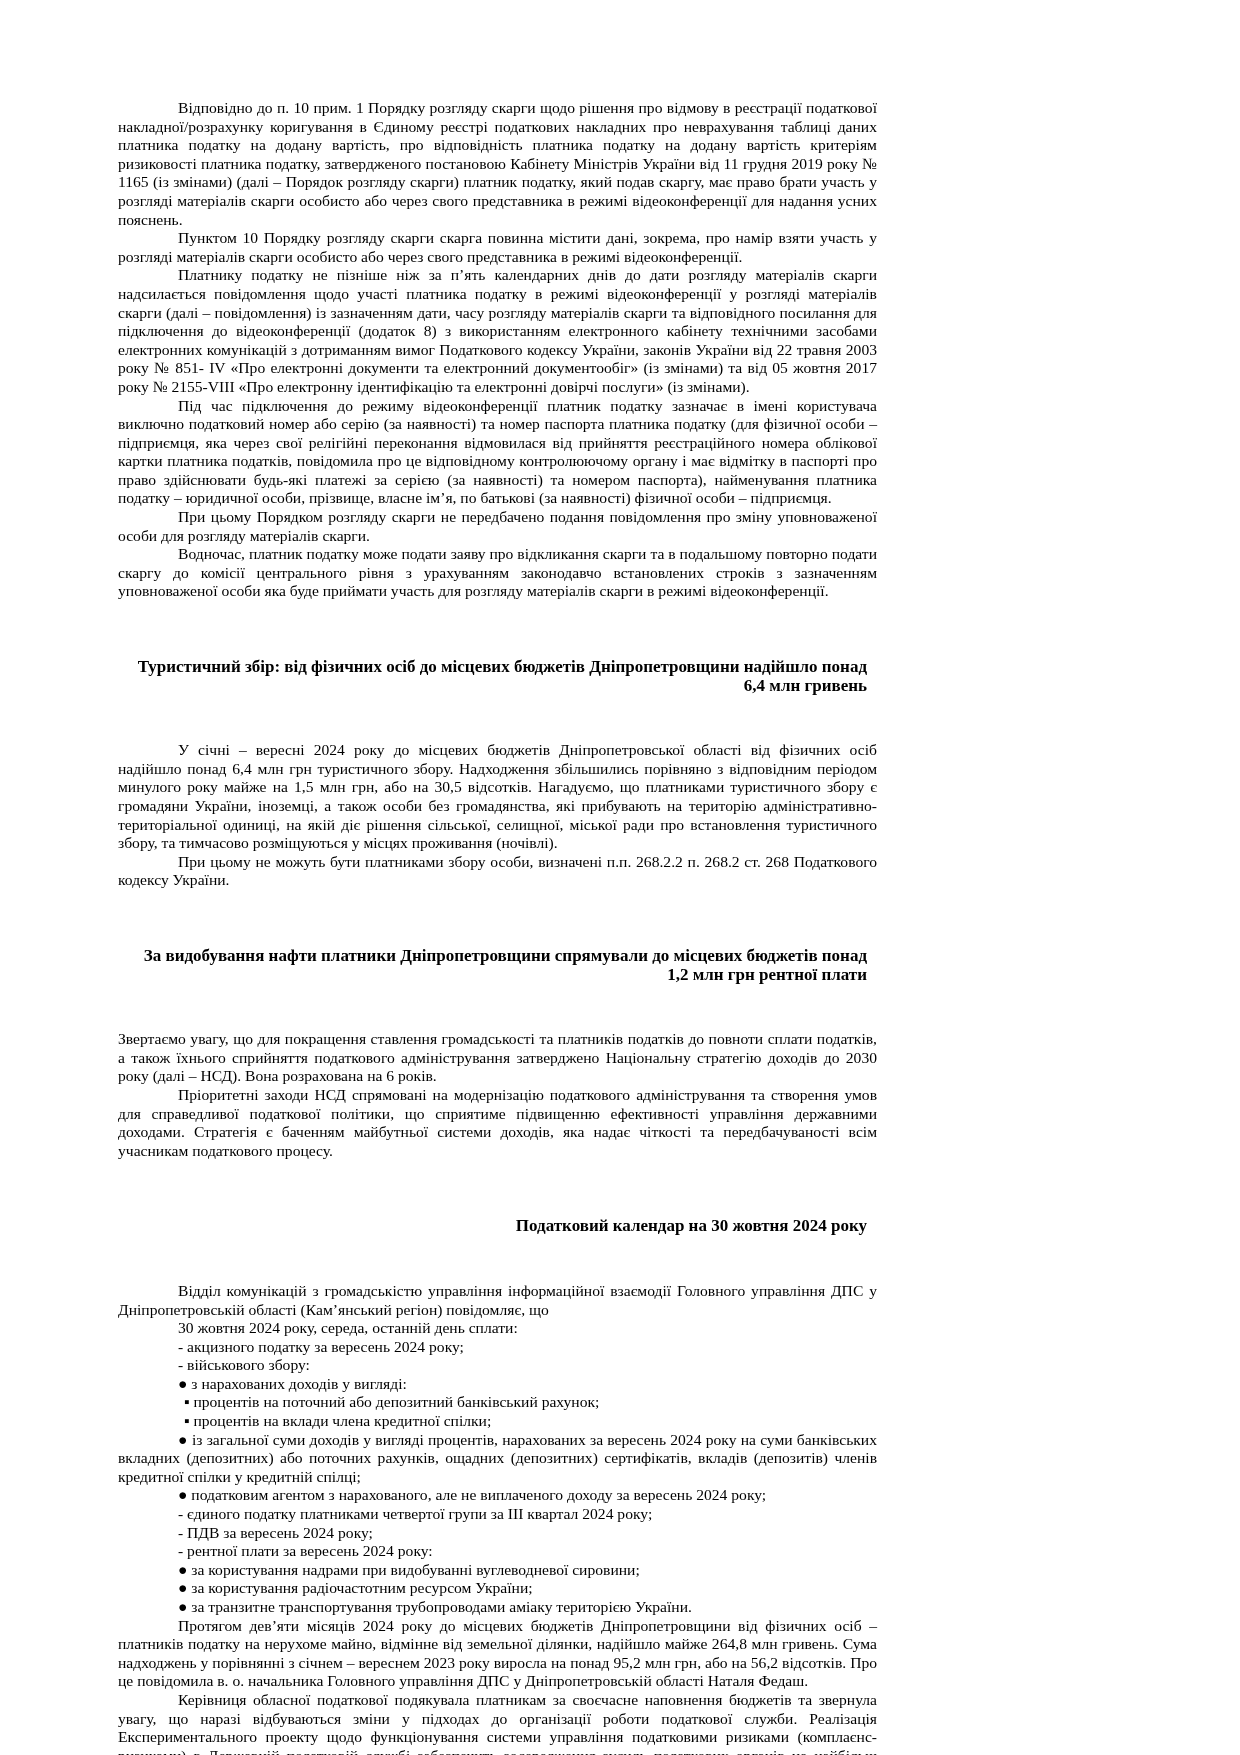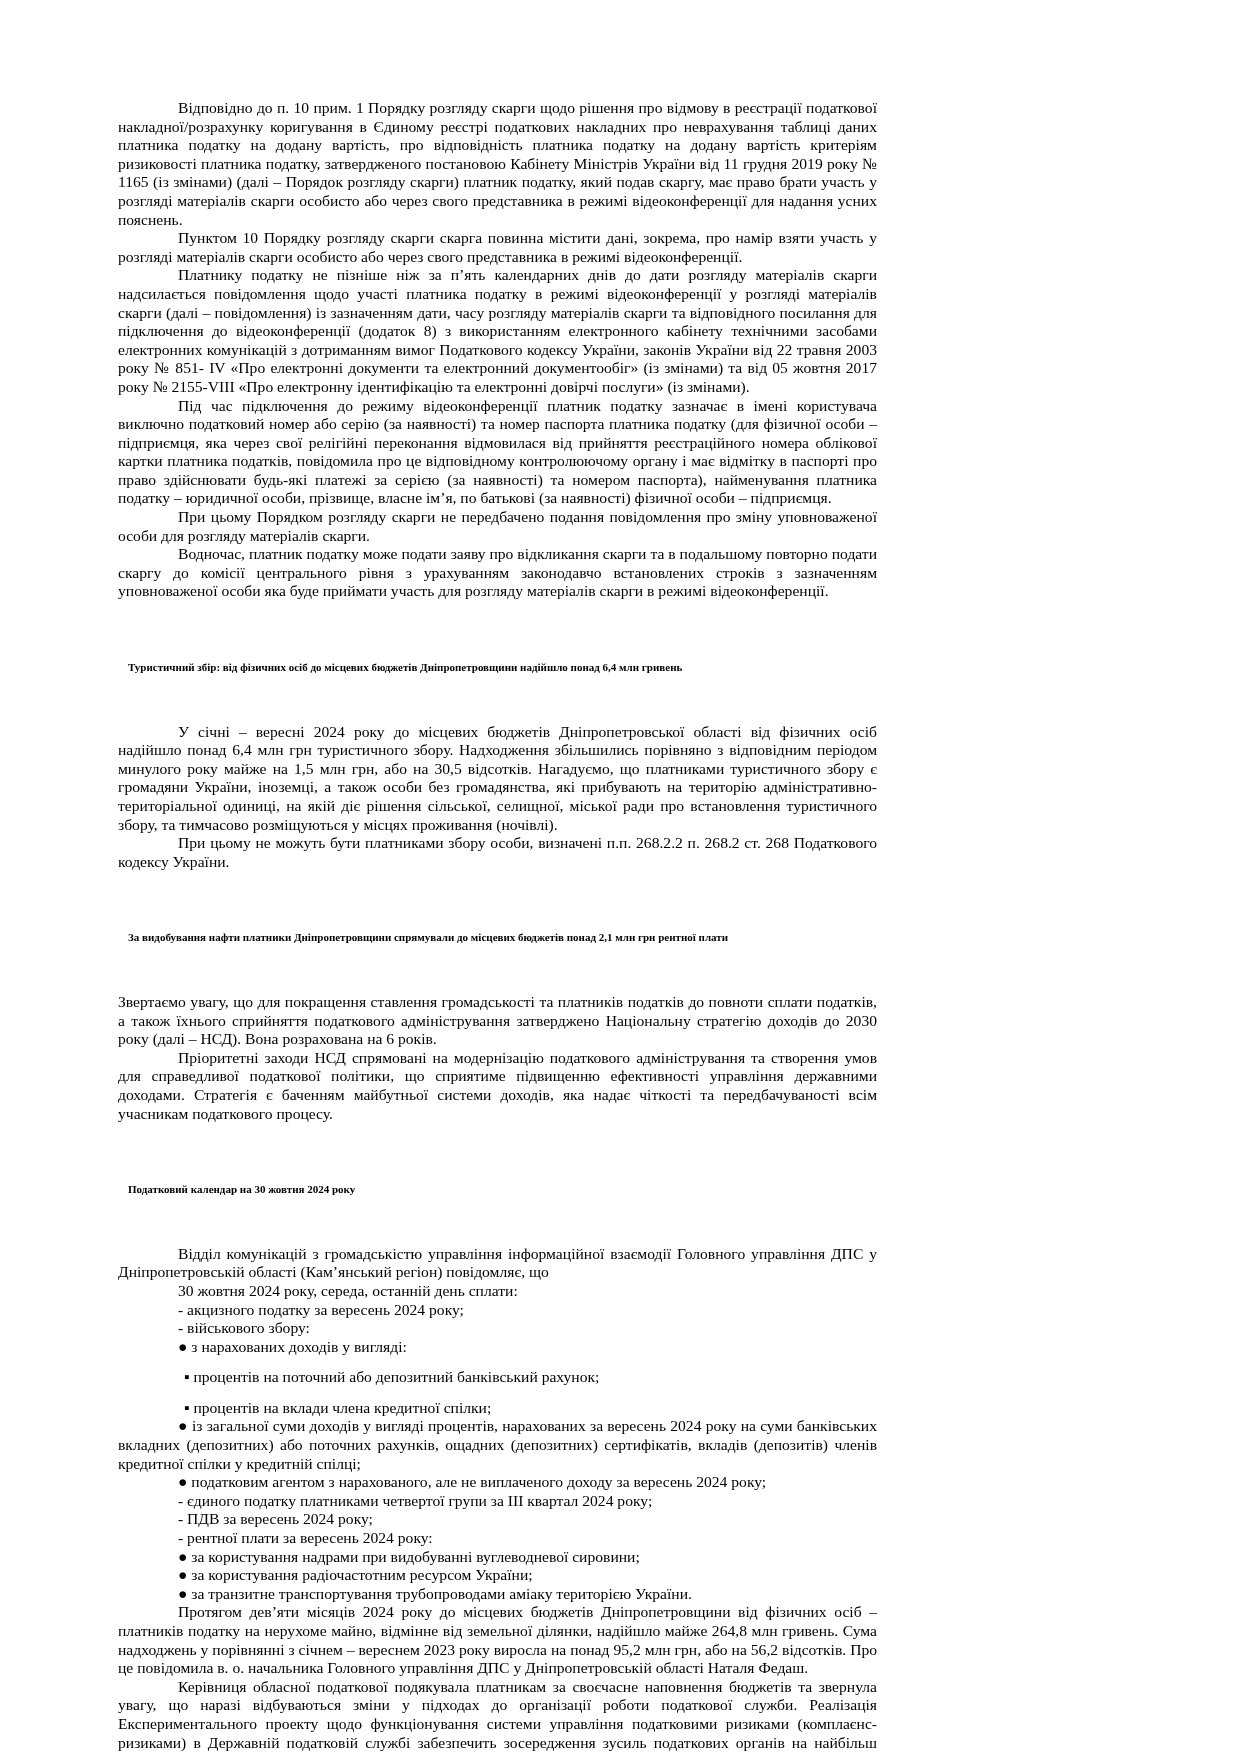--- a/index.html
+++ b/index.html
@@ -14,41 +14,41 @@
     width:992px;height:1755px;
     padding:99px 115px 40px 118px;
   }
   .page p{
     margin:0;
     text-align:justify;
     text-indent:60px;
   }
   .page p.noindent{text-indent:0;}
   .page p.jlast{text-align-last:justify;}
-  .page p.li-sub{text-indent:66px;margin-top:12px;}
+  .page p.li-sub{text-indent:66px;}
   .page h2{
-    font-size:11px;line-height:18.6px;font-weight:700;
-    text-align:left;text-indent:0;
+    font-size:17px;line-height:18.6px;font-weight:700;
+    text-align:right;text-indent:0;
     margin:57px 10px 46px 10px;
   }
 </style>
 </head>
 <body>
 
 <main class="page">
     <p>Відповідно до п. 10 прим. 1 Порядку розгляду скарги щодо рішення про відмову в реєстрації податкової накладної/розрахунку коригування в Єдиному реєстрі податкових накладних про неврахування таблиці даних платника податку на додану вартість, про відповідність платника податку на додану вартість критеріям ризиковості платника податку, затвердженого постановою Кабінету Міністрів України від 11 грудня 2019 року № 1165 (із змінами) (далі – Порядок розгляду скарги) платник податку, який подав скаргу, має право брати участь у розгляді матеріалів скарги особисто або через свого представника в режимі відеоконференції для надання усних пояснень.</p>
     <p>Пунктом 10 Порядку розгляду скарги скарга повинна містити дані, зокрема, про намір взяти участь у розгляді матеріалів скарги особисто або через свого представника в режимі відеоконференції.</p>
     <p>Платнику податку не пізніше ніж за п’ять календарних днів до дати розгляду матеріалів скарги надсилається повідомлення щодо участі платника податку в режимі відеоконференції у розгляді матеріалів скарги (далі – повідомлення) із зазначенням дати, часу розгляду матеріалів скарги та відповідного посилання для підключення до відеоконференції (додаток 8) з використанням електронного кабінету технічними засобами електронних комунікацій з дотриманням вимог Податкового кодексу України, законів України від 22 травня 2003 року № 851- IV «Про електронні документи та електронний документообіг» (із змінами) та від 05 жовтня 2017 року № 2155-VIII «Про електронну ідентифікацію та електронні довірчі послуги» (із змінами).</p>
     <p>Під час підключення до режиму відеоконференції платник податку зазначає в імені користувача виключно податковий номер або серію (за наявності) та номер паспорта платника податку (для фізичної особи – підприємця, яка через свої релігійні переконання відмовилася від прийняття реєстраційного номера облікової картки платника податків, повідомила про це відповідному контролюючому органу і має відмітку в паспорті про право здійснювати будь-які платежі за серією (за наявності) та номером паспорта), найменування платника податку – юридичної особи, прізвище, власне ім’я, по батькові (за наявності) фізичної особи – підприємця.</p>
     <p>При цьому Порядком розгляду скарги не передбачено подання повідомлення про зміну уповноваженої особи для розгляду матеріалів скарги.</p>
     <p>Водночас, платник податку може подати заяву про відкликання скарги та в подальшому повторно подати скаргу до комісії центрального рівня з урахуванням законодавчо встановлених строків з зазначенням уповноваженої особи яка буде приймати участь для розгляду матеріалів скарги в режимі відеоконференції.</p>
     <h2>Туристичний збір: від фізичних осіб до місцевих бюджетів Дніпропетровщини надійшло понад 6,4 млн гривень</h2>
     <p>У січні – вересні 2024 року до місцевих бюджетів Дніпропетровської області від фізичних осіб надійшло понад 6,4 млн грн туристичного збору. Надходження збільшились порівняно з відповідним періодом минулого року майже на 1,5 млн грн, або на 30,5 відсотків. Нагадуємо, що платниками туристичного збору є громадяни України, іноземці, а також особи без громадянства, які прибувають на територію адміністративно-територіальної одиниці, на якій діє рішення сільської, селищної, міської ради про встановлення туристичного збору, та тимчасово розміщуються у місцях проживання (ночівлі).</p>
     <p>При цьому не можуть бути платниками збору особи, визначені п.п. 268.2.2 п. 268.2 ст. 268 Податкового кодексу України.</p>
-    <h2>За видобування нафти платники Дніпропетровщини спрямували до місцевих бюджетів понад 2,1 млн грн рентної плати</h2>
+    <h2>За видобування нафти платники Дніпропетровщини спрямували до місцевих бюджетів понад 1,2 млн грн рентної плати</h2>
     <p class="noindent">Звертаємо увагу, що для покращення ставлення громадськості та платників податків до повноти сплати податків, а також їхнього сприйняття податкового адміністрування затверджено Національну стратегію доходів до 2030 року (далі – НСД). Вона розрахована на 6 років.</p>
     <p>Пріоритетні заходи НСД спрямовані на модернізацію податкового адміністрування та створення умов для справедливої податкової політики, що сприятиме підвищенню ефективності управління державними доходами. Стратегія є баченням майбутньої системи доходів, яка надає чіткості та передбачуваності всім учасникам податкового процесу.</p>
     <h2>Податковий календар на 30 жовтня 2024 року</h2>
     <p>Відділ комунікацій з громадськістю управління інформаційної взаємодії Головного управління ДПС у Дніпропетровській області (Кам’янський регіон) повідомляє, що</p>
     <p>30 жовтня 2024 року, середа, останній день сплати:</p>
     <p>- акцизного податку за вересень 2024 року;</p>
     <p>- військового збору:</p>
     <p>● з нарахованих доходів у вигляді:</p>
     <p class="li-sub">▪ процентів на поточний або депозитний банківський рахунок;</p>
     <p class="li-sub">▪ процентів на вклади члена кредитної спілки;</p>

